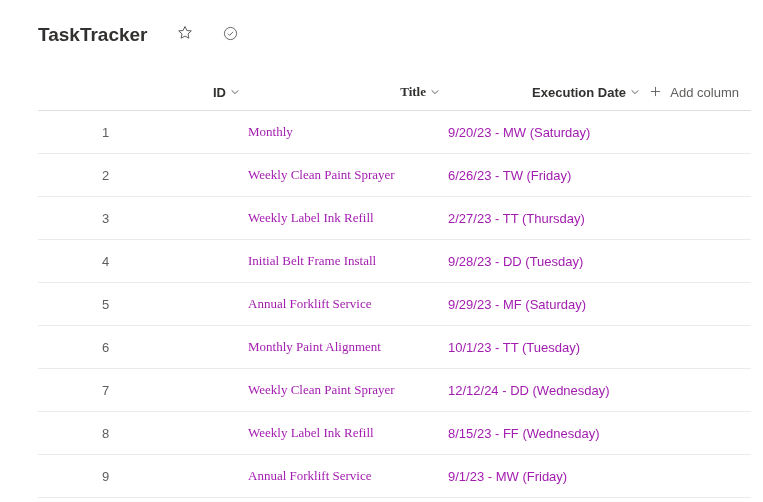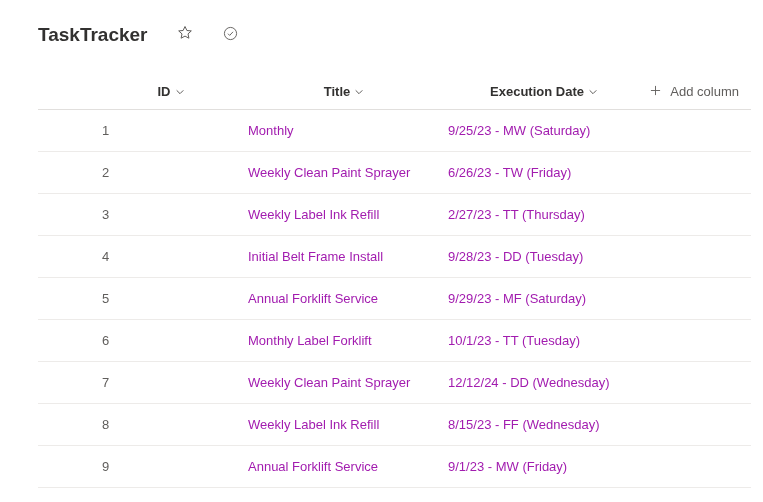--- a/index.html
+++ b/index.html
@@ -29,21 +29,21 @@
       height: 18px;
       color: #605e5c;
       cursor: pointer;
     }
     table {
       width: 100%;
       border-collapse: collapse;
       table-layout: fixed;
     }
     thead th {
-      text-align: center;
+      text-align: right;
       font-weight: 600;
       font-size: 13px;
       color: #323130;
       padding: 10px 8px 10px 0;
       border-bottom: 1px solid #e1dfdd;
       white-space: nowrap;
     }
     thead th .th-inner {
       display: inline-flex;
       align-items: center;
@@ -59,21 +59,21 @@
       border-bottom: 1px solid #edebe9;
       font-size: 13px;
       color: #a21caf;
       vertical-align: middle;
       white-space: nowrap;
       overflow: hidden;
       text-overflow: ellipsis;
     }
     .col-id { width: 210px; padding-left: 64px !important; color: #605e5c; }
     thead .col-id { color: #323130; }
-    .col-title { width: 200px; }
+    .col-title { width: 200px; font-family: Liberation Serif, serif; }
     .col-exec { width: 200px; }
     .col-add { width: auto; text-align: right; padding-right: 12px !important; }
     .add-col {
       display: inline-flex;
       align-items: center;
       gap: 9px;
       color: #605e5c;
       font-weight: 400;
       cursor: pointer;
     }
@@ -138,21 +138,21 @@
           </span>
           <span>Add column</span>
         </span>
       </th>
     </tr>
   </thead>
   <tbody id="table-body">
       <tr>
         <td class="col-id">1</td>
         <td class="col-title">Monthly</td>
-        <td class="col-exec">9/25/23 - MW (Saturday)</td>
+        <td class="col-exec">9/20/23 - MW (Saturday)</td>
         <td class="col-add"></td>
       </tr>
       <tr>
         <td class="col-id">2</td>
         <td class="col-title">Weekly Clean Paint Sprayer</td>
         <td class="col-exec">6/26/23 - TW (Friday)</td>
         <td class="col-add"></td>
       </tr>
       <tr>
         <td class="col-id">3</td>
@@ -167,21 +167,21 @@
         <td class="col-add"></td>
       </tr>
       <tr>
         <td class="col-id">5</td>
         <td class="col-title">Annual Forklift Service</td>
         <td class="col-exec">9/29/23 - MF (Saturday)</td>
         <td class="col-add"></td>
       </tr>
       <tr>
         <td class="col-id">6</td>
-        <td class="col-title">Monthly Label Forklift</td>
+        <td class="col-title">Monthly Paint Alignment</td>
         <td class="col-exec">10/1/23 - TT (Tuesday)</td>
         <td class="col-add"></td>
       </tr>
       <tr>
         <td class="col-id">7</td>
         <td class="col-title">Weekly Clean Paint Sprayer</td>
         <td class="col-exec">12/12/24 - DD (Wednesday)</td>
         <td class="col-add"></td>
       </tr>
       <tr>

